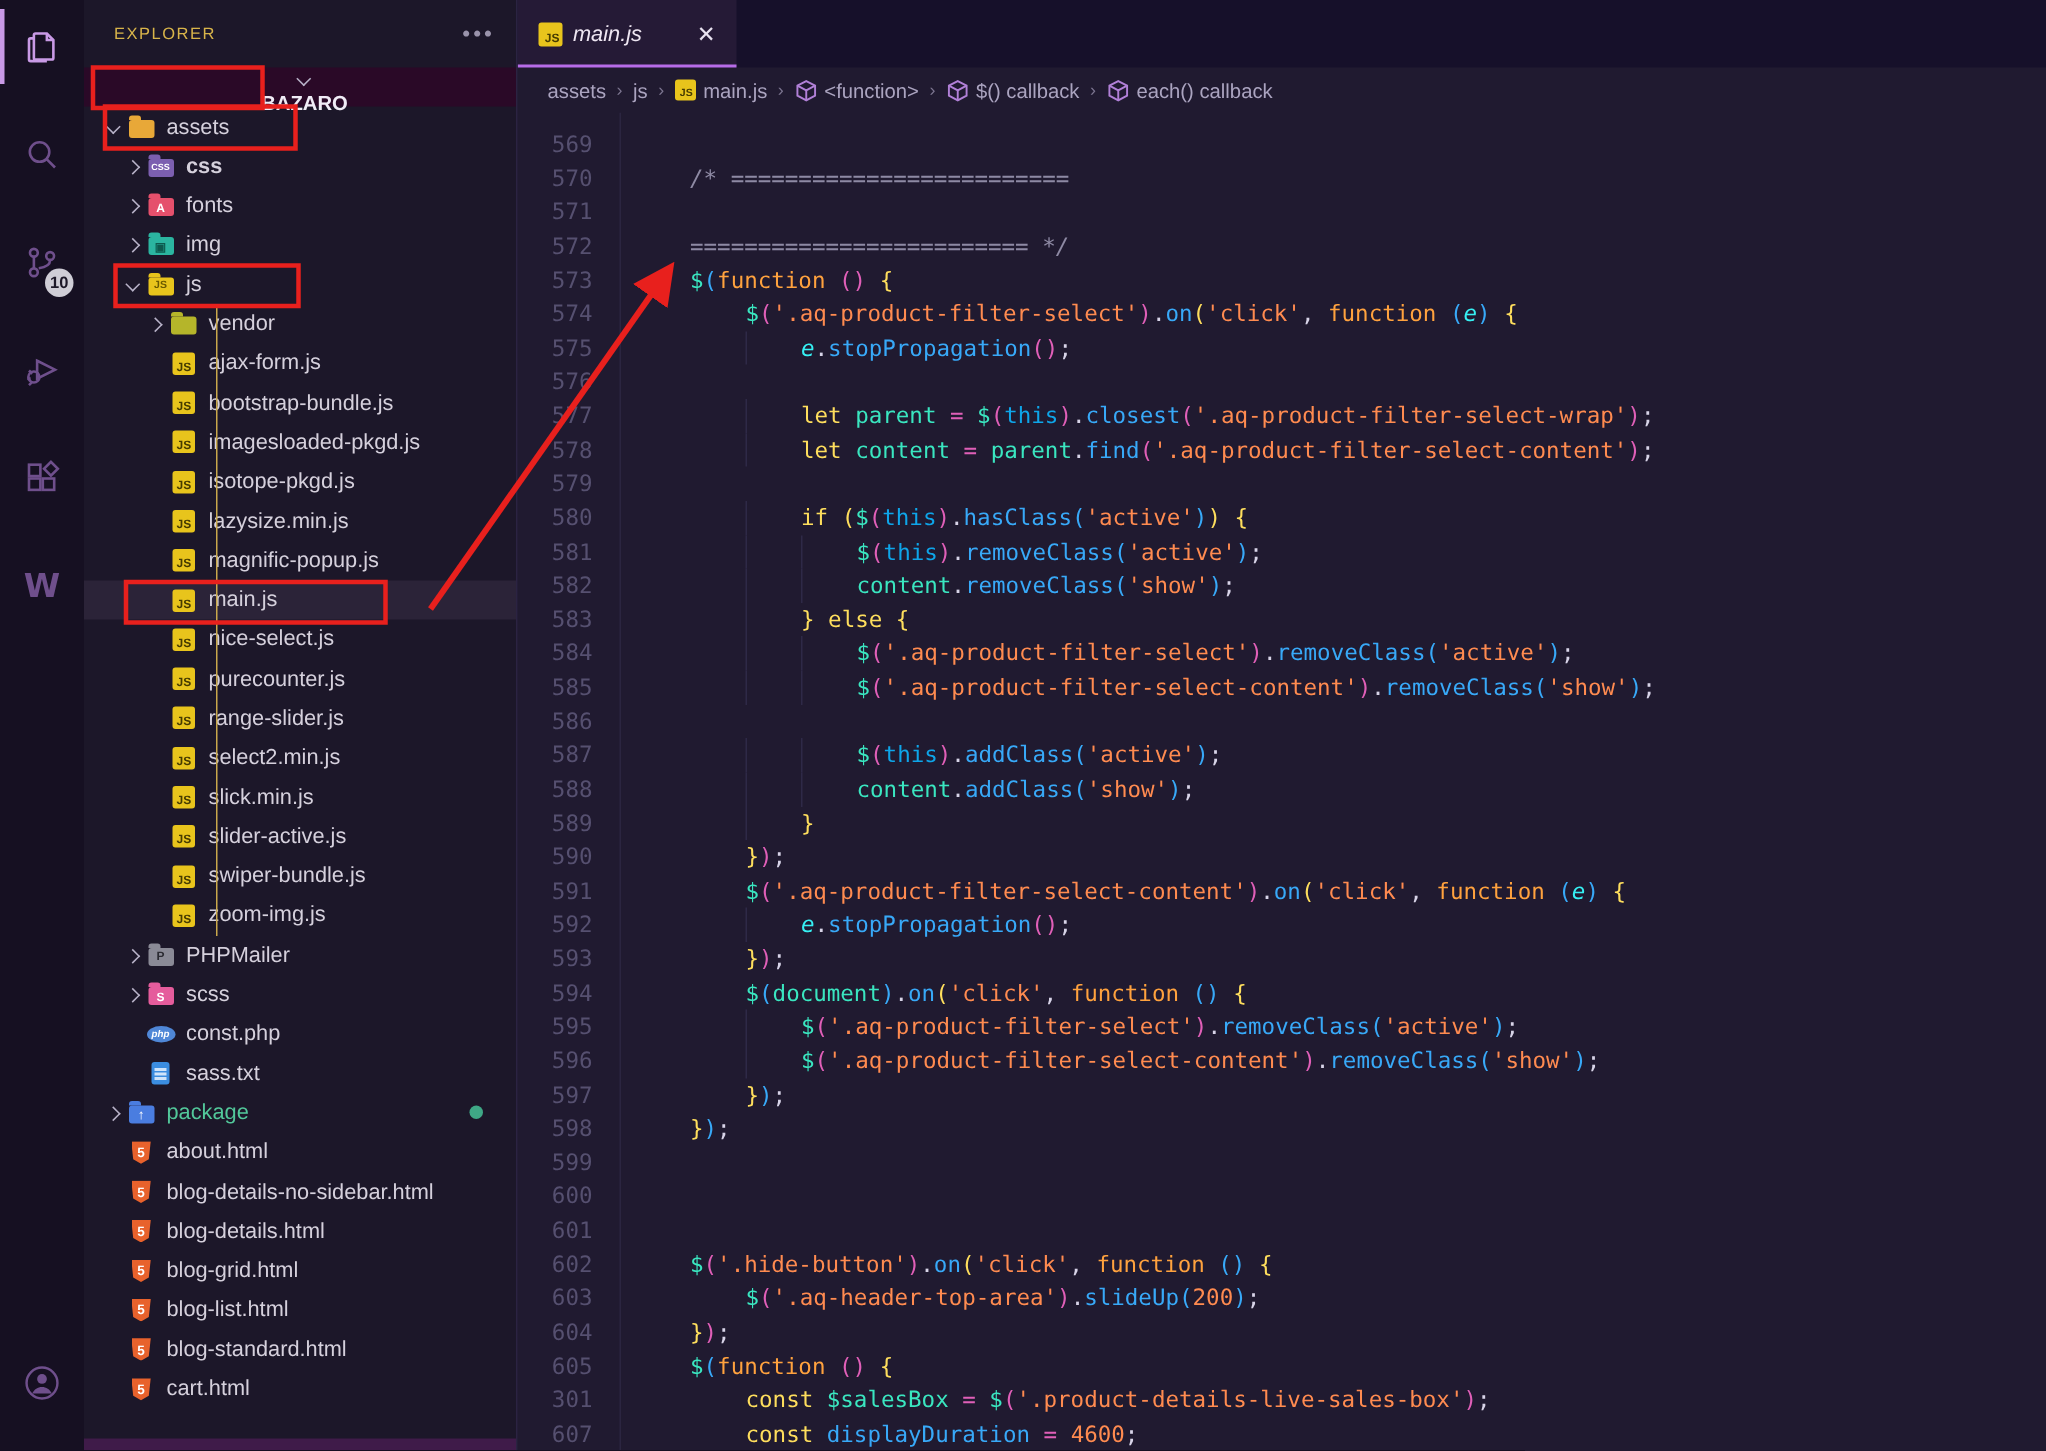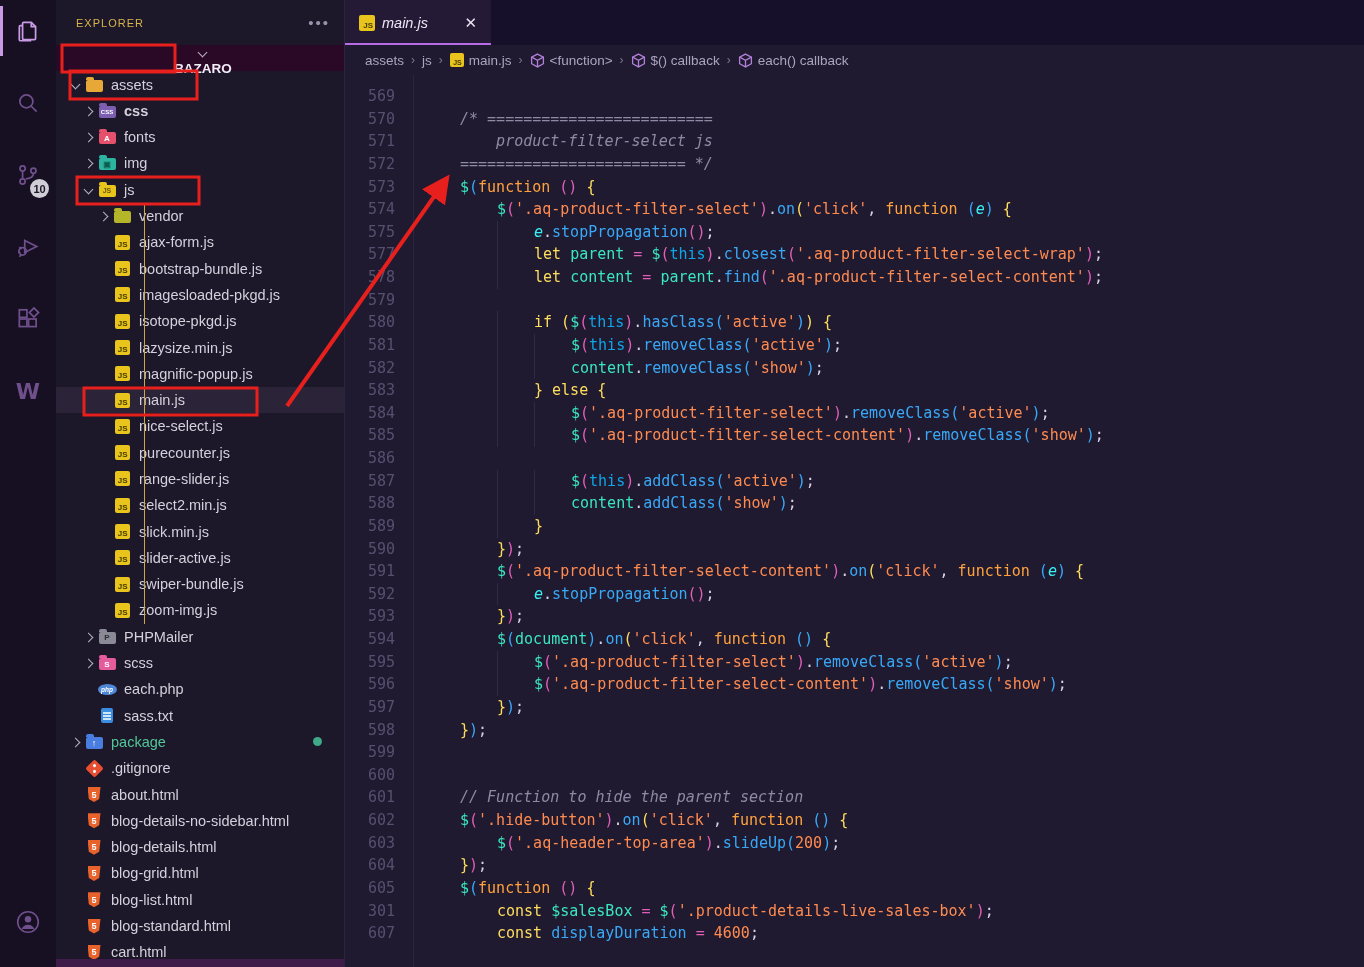--- a/index.html
+++ b/index.html
@@ -341,43 +341,36 @@
           <span class="fi">
             <span class="fold f-scss" data-letter="S"></span>
           </span>
           <span class="lbl">scss</span>
         </div>
         <div class="row" style="height: 26.3px; padding-left: 25px;">
           <span class="chev none"></span>
           <span class="fi">
             <span class="phpfile">php</span>
           </span>
-          <span class="lbl">each.php</span>
+          <span class="lbl">const.php</span>
         </div>
         <div class="row" style="height: 26.3px; padding-left: 25px;">
           <span class="chev none"></span>
           <span class="fi">
             <span class="txtfile"></span>
           </span>
           <span class="lbl">sass.txt</span>
         </div>
         <div class="row" style="height: 26.3px; padding-left: 12px;">
           <span class="chev right"></span>
           <span class="fi">
             <span class="fold f-pkg" data-letter="↑"></span>
           </span>
           <span class="lbl green">package</span>
           <span class="gitdot"></span>
-        </div>
-        <div class="row" style="height: 26.3px; padding-left: 12px;">
-          <span class="chev none"></span>
-          <span class="fi">
-            <span class="gitfile"></span>
-          </span>
-          <span class="lbl">.gitignore</span>
         </div>
         <div class="row" style="height: 26.3px; padding-left: 12px;">
           <span class="chev none"></span>
           <span class="fi">
             <span class="htmlfile">5</span>
           </span>
           <span class="lbl">about.html</span>
         </div>
         <div class="row" style="height: 26.3px; padding-left: 12px;">
           <span class="chev none"></span>
@@ -478,25 +471,26 @@
               <path d="M7 6.8 V13"></path>
             </svg>
           </span>
           <span>each() callback</span>
         </span>
       </div>
     <div class="code" id="code">
       <div class="gutterline"></div>
     <div class="code-line"><span class="ln">569</span><span class="lc" style="left:115px"></span></div>
         <div class="code-line"><span class="ln">570</span><span class="lc" style="left:115px"><span class="c-com">/* =========================</span></span></div>
-        <div class="code-line"><span class="ln">571</span><span class="lc" style="left:115px"><span class="c-com">    product-filter-select js</span></span></div>
+        <div class="code-line"><span class="ln">571</span></div>
         <div class="code-line"><span class="ln">572</span><span class="lc" style="left:115px"><span class="c-com">========================= */</span></span></div>
         <div class="code-line"><span class="ln">573</span><span class="lc" style="left:115px"><span class="c-v">$</span><span class="c-bb">(</span><span class="c-fn">function</span><span class="c-w"> </span><span class="c-bp">()</span><span class="c-w"> </span><span class="c-by">{</span></span></div>
         <div class="code-line"><span class="ln">574</span><span class="lc" style="left:152px"><span class="c-v">$</span><span class="c-bp">(</span><span class="c-str">'.aq-product-filter-select'</span><span class="c-bp">)</span><span class="c-w">.</span><span class="c-m">on</span><span class="c-by">(</span><span class="c-str">'click'</span><span class="c-w">, </span><span class="c-fn">function</span><span class="c-w"> </span><span class="c-bb">(</span><span class="c-pm">e</span><span class="c-bb">)</span><span class="c-w"> </span><span class="c-by">{</span></span></div>
         <div class="code-line"><span class="ln">575</span><span class="ig" style="left:152px"></span><span class="lc" style="left:189px"><span class="c-pm">e</span><span class="c-w">.</span><span class="c-m">stopPropagation</span><span class="c-bp">()</span><span class="c-w">;</span></span></div>
+        <div class="code-line"><span class="ln">576</span><span class="lc" style="left:115px"></span></div>
         <div class="code-line"><span class="ln">577</span><span class="ig" style="left:152px"></span><span class="lc" style="left:189px"><span class="c-kw">let</span><span class="c-w"> </span><span class="c-v">parent</span><span class="c-op"> = </span><span class="c-v">$</span><span class="c-bp">(</span><span class="c-th">this</span><span class="c-bp">)</span><span class="c-w">.</span><span class="c-m">closest</span><span class="c-bp">(</span><span class="c-str">'.aq-product-filter-select-wrap'</span><span class="c-bp">)</span><span class="c-w">;</span></span></div>
         <div class="code-line"><span class="ln">578</span><span class="ig" style="left:152px"></span><span class="lc" style="left:189px"><span class="c-kw">let</span><span class="c-w"> </span><span class="c-v">content</span><span class="c-op"> = </span><span class="c-v">parent</span><span class="c-w">.</span><span class="c-m">find</span><span class="c-bp">(</span><span class="c-str">'.aq-product-filter-select-content'</span><span class="c-bp">)</span><span class="c-w">;</span></span></div>
         <div class="code-line"><span class="ln">579</span><span class="lc" style="left:115px"></span></div>
         <div class="code-line"><span class="ln">580</span><span class="ig" style="left:152px"></span><span class="lc" style="left:189px"><span class="c-kw">if</span><span class="c-w"> </span><span class="c-by">(</span><span class="c-v">$</span><span class="c-bp">(</span><span class="c-th">this</span><span class="c-bp">)</span><span class="c-w">.</span><span class="c-m">hasClass</span><span class="c-bb">(</span><span class="c-str">'active'</span><span class="c-bb">)</span><span class="c-by">)</span><span class="c-w"> </span><span class="c-by">{</span></span></div>
         <div class="code-line"><span class="ln">581</span><span class="ig" style="left:152px"></span><span class="ig" style="left:189px"></span><span class="lc" style="left:226px"><span class="c-v">$</span><span class="c-bp">(</span><span class="c-th">this</span><span class="c-bp">)</span><span class="c-w">.</span><span class="c-m">removeClass</span><span class="c-bb">(</span><span class="c-str">'active'</span><span class="c-bb">)</span><span class="c-w">;</span></span></div>
         <div class="code-line"><span class="ln">582</span><span class="ig" style="left:152px"></span><span class="ig" style="left:189px"></span><span class="lc" style="left:226px"><span class="c-v">content</span><span class="c-w">.</span><span class="c-m">removeClass</span><span class="c-bb">(</span><span class="c-str">'show'</span><span class="c-bb">)</span><span class="c-w">;</span></span></div>
         <div class="code-line"><span class="ln">583</span><span class="ig" style="left:152px"></span><span class="lc" style="left:189px"><span class="c-by">}</span><span class="c-w"> </span><span class="c-kw">else</span><span class="c-w"> </span><span class="c-by">{</span></span></div>
         <div class="code-line"><span class="ln">584</span><span class="ig" style="left:152px"></span><span class="ig" style="left:189px"></span><span class="lc" style="left:226px"><span class="c-v">$</span><span class="c-bp">(</span><span class="c-str">'.aq-product-filter-select'</span><span class="c-bp">)</span><span class="c-w">.</span><span class="c-m">removeClass</span><span class="c-bb">(</span><span class="c-str">'active'</span><span class="c-bb">)</span><span class="c-w">;</span></span></div>
         <div class="code-line"><span class="ln">585</span><span class="ig" style="left:152px"></span><span class="ig" style="left:189px"></span><span class="lc" style="left:226px"><span class="c-v">$</span><span class="c-bp">(</span><span class="c-str">'.aq-product-filter-select-content'</span><span class="c-bp">)</span><span class="c-w">.</span><span class="c-m">removeClass</span><span class="c-bb">(</span><span class="c-str">'show'</span><span class="c-bb">)</span><span class="c-w">;</span></span></div>
         <div class="code-line"><span class="ln">586</span><span class="lc" style="left:115px"></span></div>
@@ -507,21 +501,21 @@
         <div class="code-line"><span class="ln">591</span><span class="lc" style="left:152px"><span class="c-v">$</span><span class="c-bp">(</span><span class="c-str">'.aq-product-filter-select-content'</span><span class="c-bp">)</span><span class="c-w">.</span><span class="c-m">on</span><span class="c-by">(</span><span class="c-str">'click'</span><span class="c-w">, </span><span class="c-fn">function</span><span class="c-w"> </span><span class="c-bb">(</span><span class="c-pm">e</span><span class="c-bb">)</span><span class="c-w"> </span><span class="c-by">{</span></span></div>
         <div class="code-line"><span class="ln">592</span><span class="ig" style="left:152px"></span><span class="lc" style="left:189px"><span class="c-pm">e</span><span class="c-w">.</span><span class="c-m">stopPropagation</span><span class="c-bp">()</span><span class="c-w">;</span></span></div>
         <div class="code-line"><span class="ln">593</span><span class="lc" style="left:152px"><span class="c-by">}</span><span class="c-bp">)</span><span class="c-w">;</span></span></div>
         <div class="code-line"><span class="ln">594</span><span class="lc" style="left:152px"><span class="c-v">$</span><span class="c-bb">(</span><span class="c-v">document</span><span class="c-bb">)</span><span class="c-w">.</span><span class="c-m">on</span><span class="c-by">(</span><span class="c-str">'click'</span><span class="c-w">, </span><span class="c-fn">function</span><span class="c-w"> </span><span class="c-bb">()</span><span class="c-w"> </span><span class="c-by">{</span></span></div>
         <div class="code-line"><span class="ln">595</span><span class="ig" style="left:152px"></span><span class="lc" style="left:189px"><span class="c-v">$</span><span class="c-bp">(</span><span class="c-str">'.aq-product-filter-select'</span><span class="c-bp">)</span><span class="c-w">.</span><span class="c-m">removeClass</span><span class="c-bb">(</span><span class="c-str">'active'</span><span class="c-bb">)</span><span class="c-w">;</span></span></div>
         <div class="code-line"><span class="ln">596</span><span class="ig" style="left:152px"></span><span class="lc" style="left:189px"><span class="c-v">$</span><span class="c-bp">(</span><span class="c-str">'.aq-product-filter-select-content'</span><span class="c-bp">)</span><span class="c-w">.</span><span class="c-m">removeClass</span><span class="c-bb">(</span><span class="c-str">'show'</span><span class="c-bb">)</span><span class="c-w">;</span></span></div>
         <div class="code-line"><span class="ln">597</span><span class="lc" style="left:152px"><span class="c-by">}</span><span class="c-bb">)</span><span class="c-w">;</span></span></div>
         <div class="code-line"><span class="ln">598</span><span class="lc" style="left:115px"><span class="c-by">}</span><span class="c-bb">)</span><span class="c-w">;</span></span></div>
         <div class="code-line"><span class="ln">599</span><span class="lc" style="left:115px"></span></div>
         <div class="code-line"><span class="ln">600</span><span class="lc" style="left:115px"></span></div>
-        <div class="code-line"><span class="ln">601</span><span class="lc" style="left:115px"><span class="c-com">// Function to hide the parent section</span></span></div>
+        <div class="code-line"><span class="ln">601</span></div>
         <div class="code-line"><span class="ln">602</span><span class="lc" style="left:115px"><span class="c-v">$</span><span class="c-bp">(</span><span class="c-str">'.hide-button'</span><span class="c-bp">)</span><span class="c-w">.</span><span class="c-m">on</span><span class="c-by">(</span><span class="c-str">'click'</span><span class="c-w">, </span><span class="c-fn">function</span><span class="c-w"> </span><span class="c-bb">()</span><span class="c-w"> </span><span class="c-by">{</span></span></div>
         <div class="code-line"><span class="ln">603</span><span class="lc" style="left:152px"><span class="c-v">$</span><span class="c-bp">(</span><span class="c-str">'.aq-header-top-area'</span><span class="c-bp">)</span><span class="c-w">.</span><span class="c-m">slideUp</span><span class="c-bb">(</span><span class="c-num">200</span><span class="c-bb">)</span><span class="c-w">;</span></span></div>
         <div class="code-line"><span class="ln">604</span><span class="lc" style="left:115px"><span class="c-by">}</span><span class="c-bp">)</span><span class="c-w">;</span></span></div>
         <div class="code-line"><span class="ln">605</span><span class="lc" style="left:115px"><span class="c-v">$</span><span class="c-bb">(</span><span class="c-fn">function</span><span class="c-w"> </span><span class="c-bp">()</span><span class="c-w"> </span><span class="c-by">{</span></span></div>
         <div class="code-line"><span class="ln">301</span><span class="lc" style="left:152px"><span class="c-kw">const</span><span class="c-w"> </span><span class="c-v">$salesBox</span><span class="c-op"> = </span><span class="c-v">$</span><span class="c-bp">(</span><span class="c-str">'.product-details-live-sales-box'</span><span class="c-bp">)</span><span class="c-w">;</span></span></div>
         <div class="code-line"><span class="ln">607</span><span class="lc" style="left:152px"><span class="c-kw">const</span><span class="c-w"> </span><span class="c-m">displayDuration</span><span class="c-op"> = </span><span class="c-num">4600</span><span class="c-w">;</span></span></div>
       </div>
   </div>
 
   <svg class="overlay" id="overlay" width="1364" height="967">

